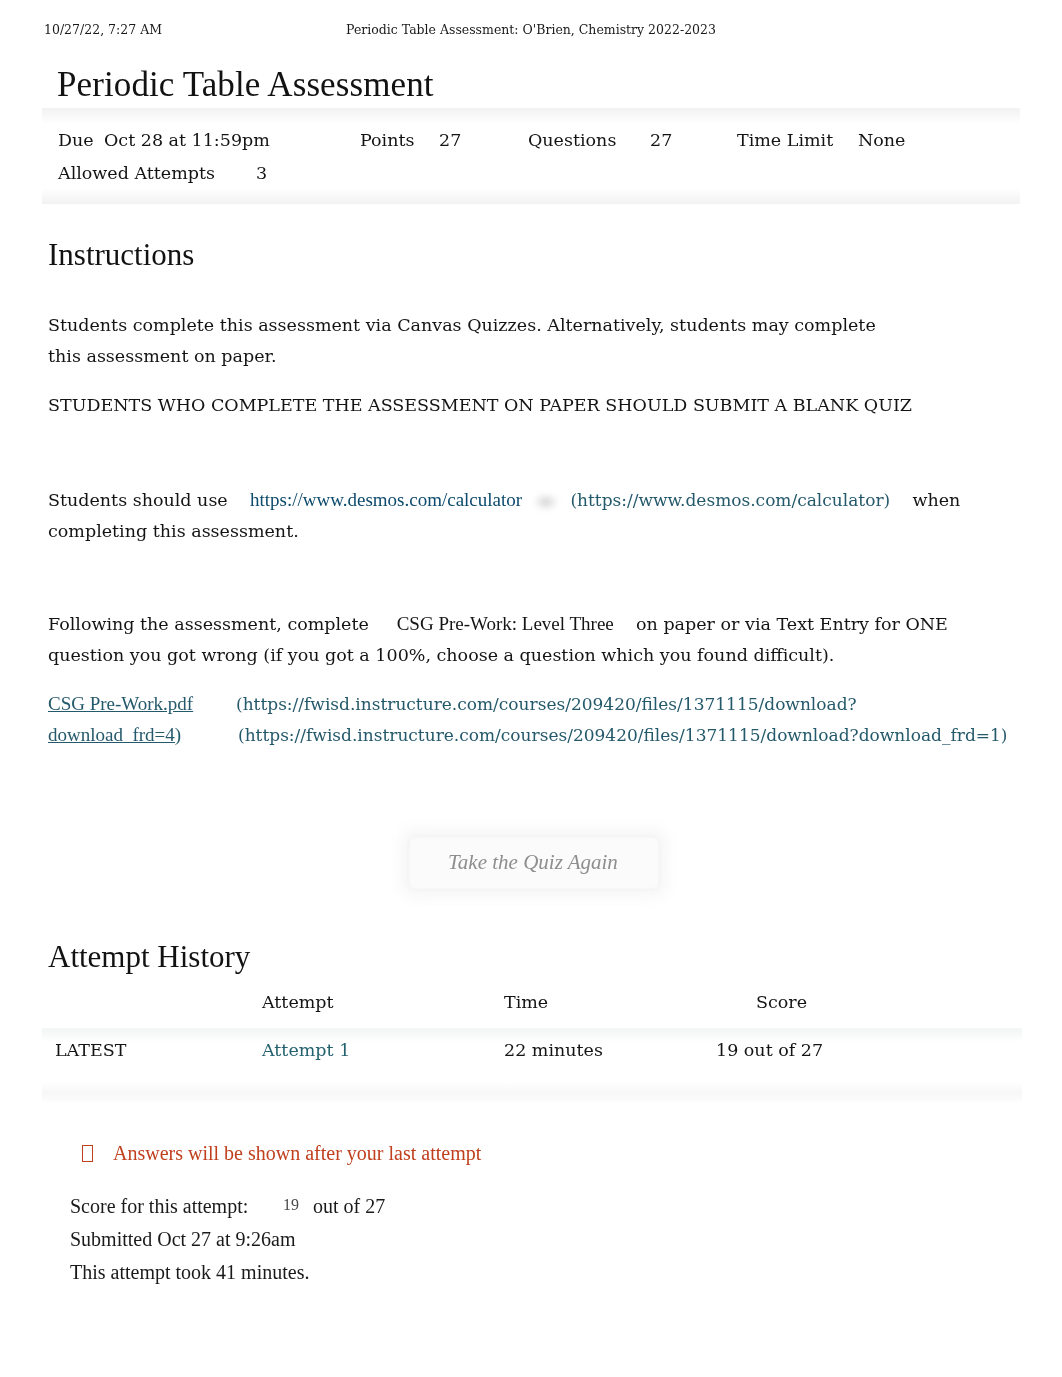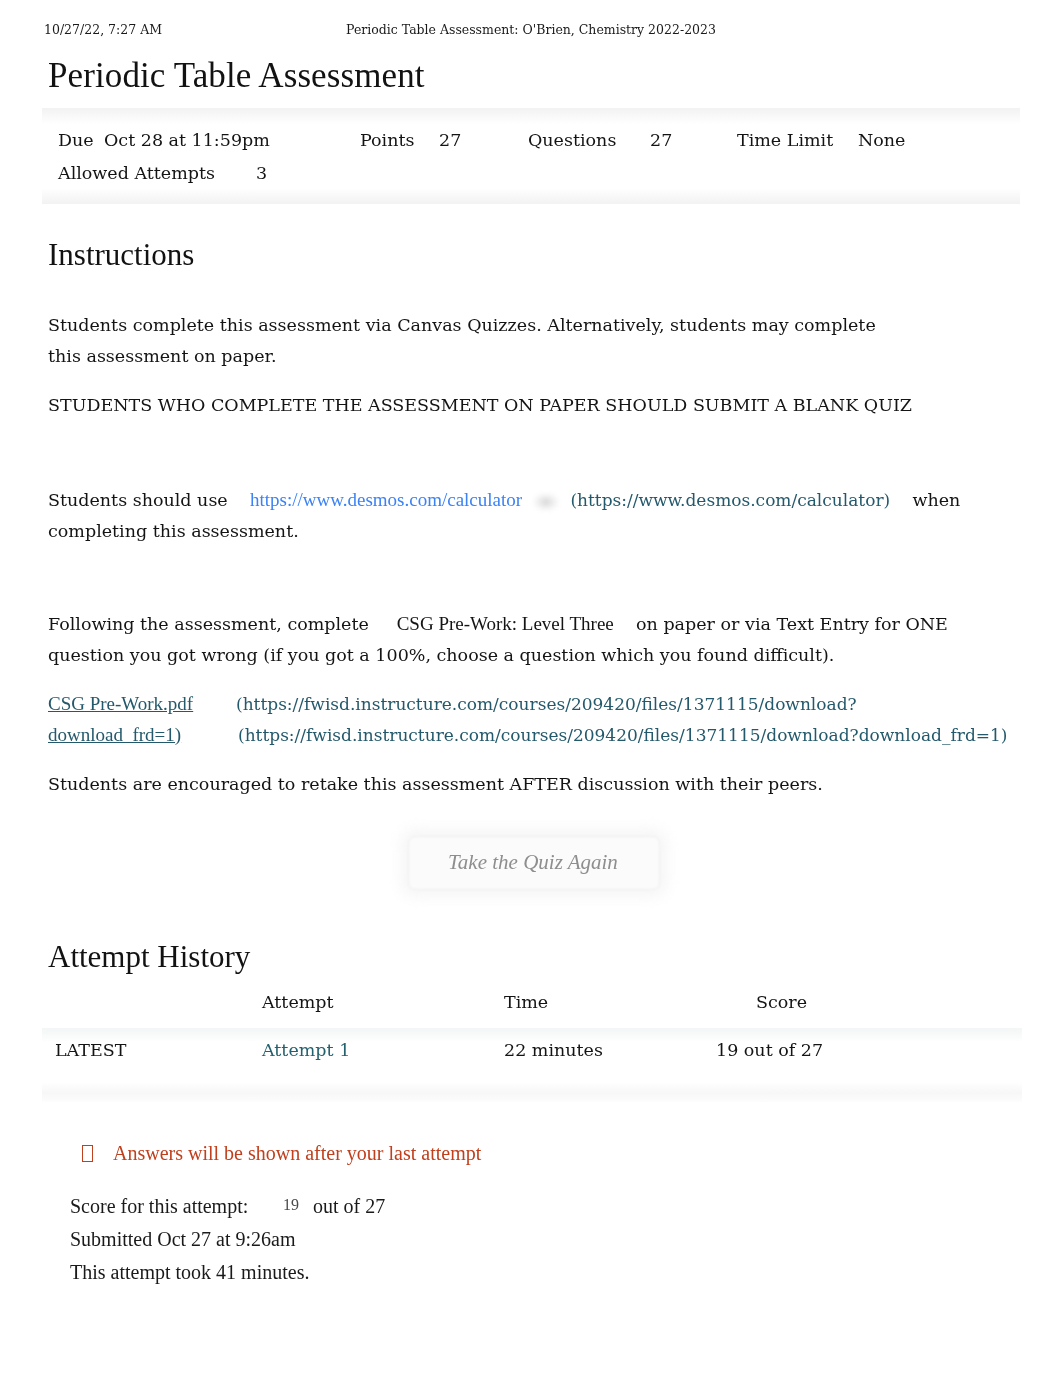--- a/index.html
+++ b/index.html
@@ -53,21 +53,21 @@
   .page-title {
     position: absolute;
     left: 48px;
     top: 54px;
     font-family: "Liberation Serif", "DejaVu Serif", serif;
     font-size: 35px;
     font-weight: 400;
     letter-spacing: 0.1px;
     color: #121212;
     line-height: 44px;
-    margin: 0;
+    margin: 9px;
     white-space: nowrap;
   }
 
   
   .details-band {
     position: absolute;
     left: 42px;
     top: 108px;
     width: 978px;
     height: 96px;
@@ -140,21 +140,21 @@
   .p3 { top: 484px; width: 980px; }
   .p4 { top: 608px; width: 960px; }
   .p6 { top: 769px; width: 900px; }
 
   .serif-alt {
     font-family: "Liberation Serif", "DejaVu Serif", serif;
     font-size: 19px;
   }
 
   .link {
-    color: #3b82f6;
+    color: #0c4a6e;
     text-decoration: none;
     font-family: "Liberation Serif", "DejaVu Serif", serif;
     font-size: 19px;
   }
   .link-blur {
     position: relative;
   }
   .link-blur::before {
     content: "";
     position: absolute;
@@ -397,26 +397,25 @@
   <p class="body-p p4">
     <span>Following the assessment, complete</span>&nbsp;&nbsp;&nbsp;&nbsp;&nbsp;<span class="serif-alt">CSG Pre-Work: Level Three</span>&nbsp;&nbsp;&nbsp;&nbsp;<span>on paper or via Text Entry for ONE question you got wrong (if you got a 100%, choose a question which you found difficult).</span>
   </p>
 
   <div class="file-link-block">
     <span class="fl-row1">
       <a class="fname fl-l1 link-blur" href="#">CSG Pre-Work.pdf</a>
       <span class="fl-u1">(https://fwisd.instructure.com/courses/209420/files/1371115/download?</span>
     </span>
     <span class="fl-row2">
-      <a class="fname fl-l2 link-blur" href="#">download_frd=1)</a>
+      <a class="fname fl-l2 link-blur" href="#">download_frd=4)</a>
       <span class="fl-u2">(https://fwisd.instructure.com/courses/209420/files/1371115/download?download_frd=1)</span>
     </span>
   </div>
 
-  <p class="body-p p6">Students are encouraged to retake this assessment AFTER discussion with their peers.</p>
 
   <div class="ghost-btn-wrap">
     <div class="ghost-btn"></div>
     <div class="ghost-btn-label">Take the Quiz Again</div>
   </div>
 
   <h2 class="section-heading h-attempt-history">Attempt History</h2>
 
   <div class="attempt-table">
     <div class="at-head">

